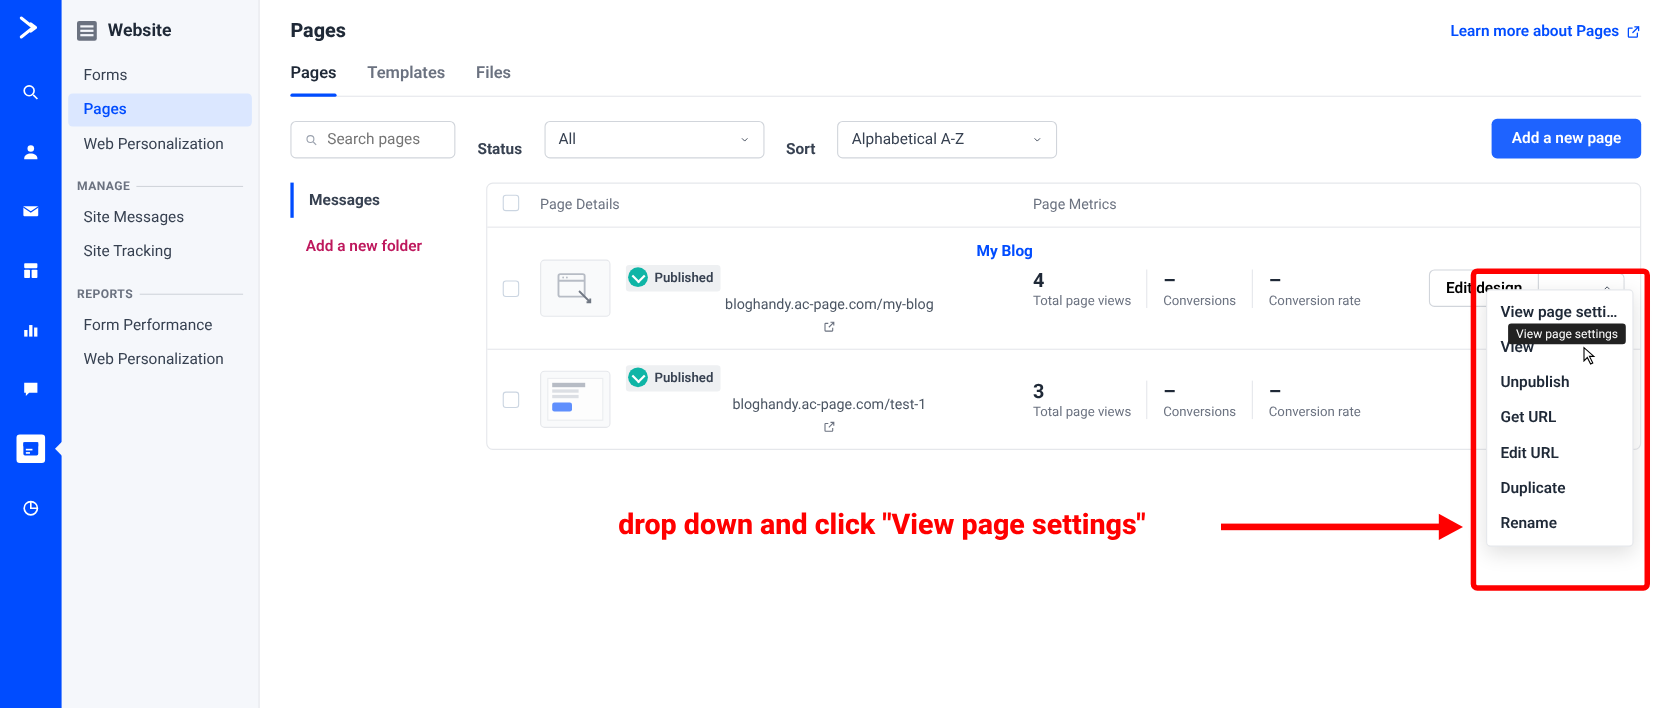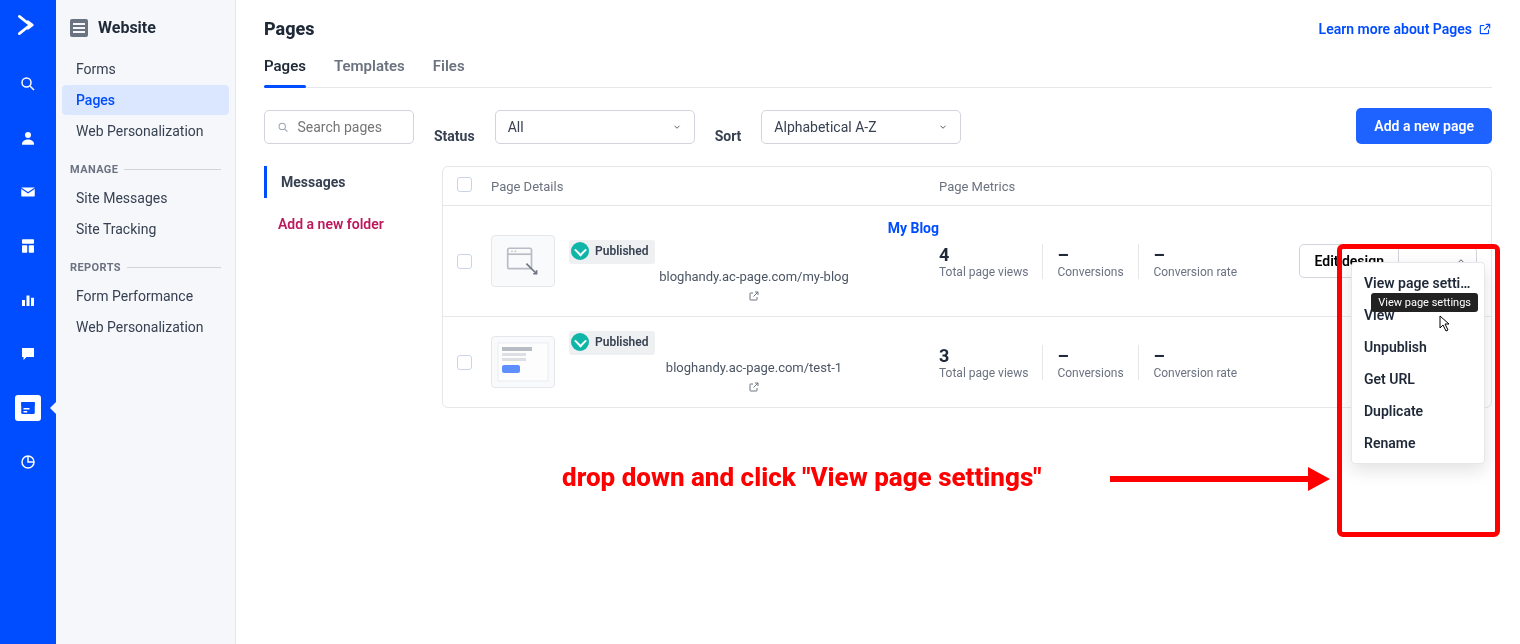--- a/index.html
+++ b/index.html
@@ -285,20 +285,21 @@
                   <path d="M6 15l6-6 6 6" stroke="#374151" stroke-width="2" fill="none"></path>
                 </svg>
               </button>
           </div>
 
           <div class="dropdown">
             <div class="ditem">View page settings</div>
             <div class="ditem">View</div>
             <div class="ditem">Unpublish</div>
             <div class="ditem">Get URL</div>
+            <div class="ditem">Edit URL</div>
             <div class="ditem">Duplicate</div>
             <div class="ditem">Rename</div>
             <div class="dtooltip" style="top:30px; right:6px;">View page settings</div>
           </div>
         </div>
 
         <div class="row">
           <div class="chk">
               <input type="checkbox" style="">
             </div>

